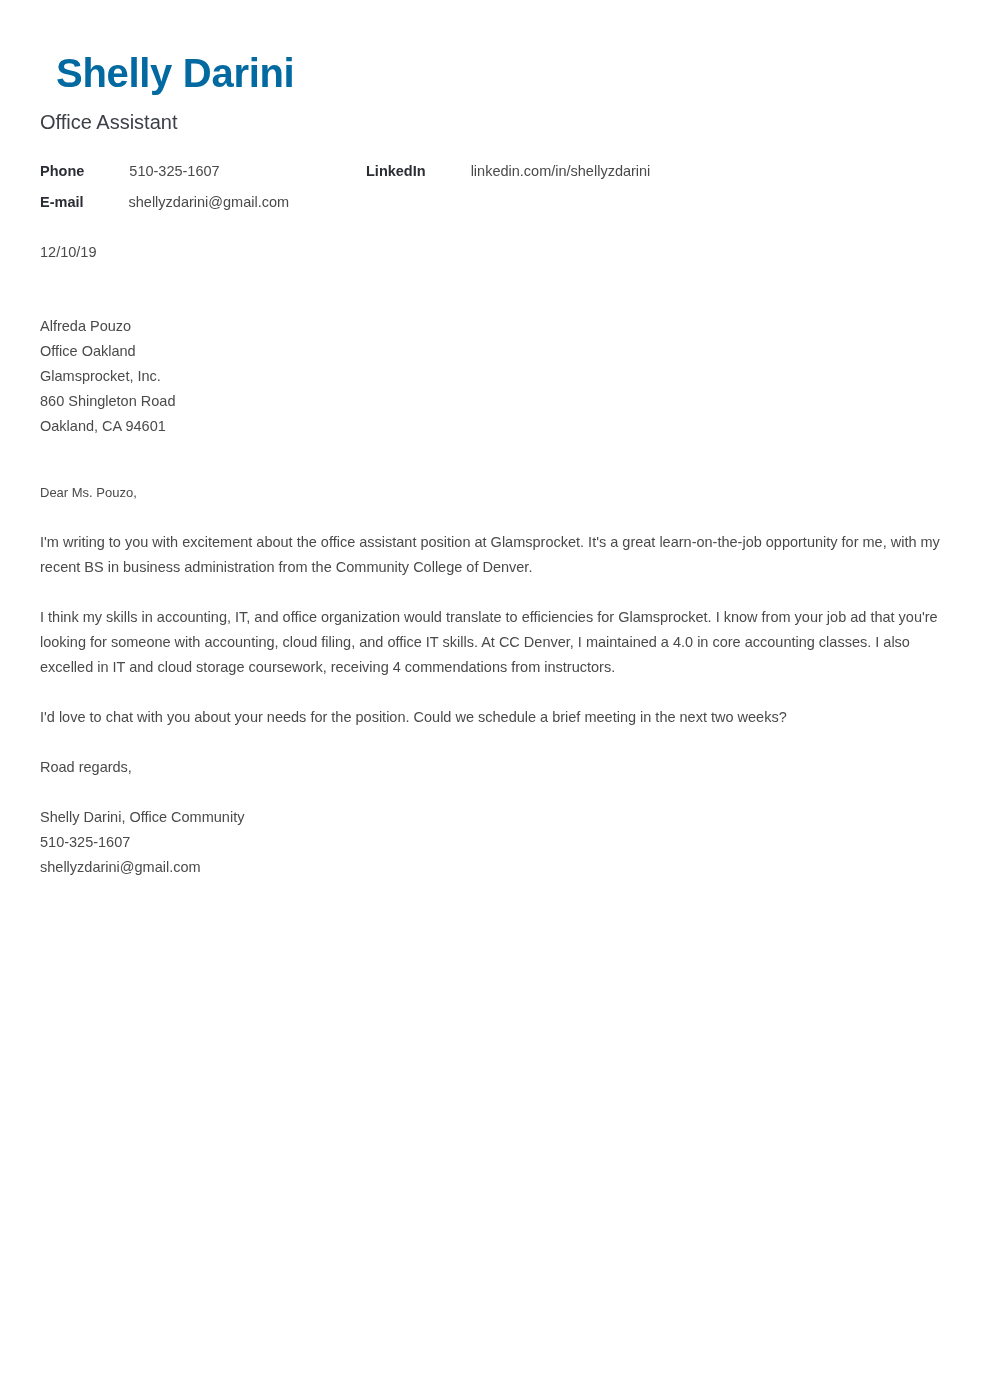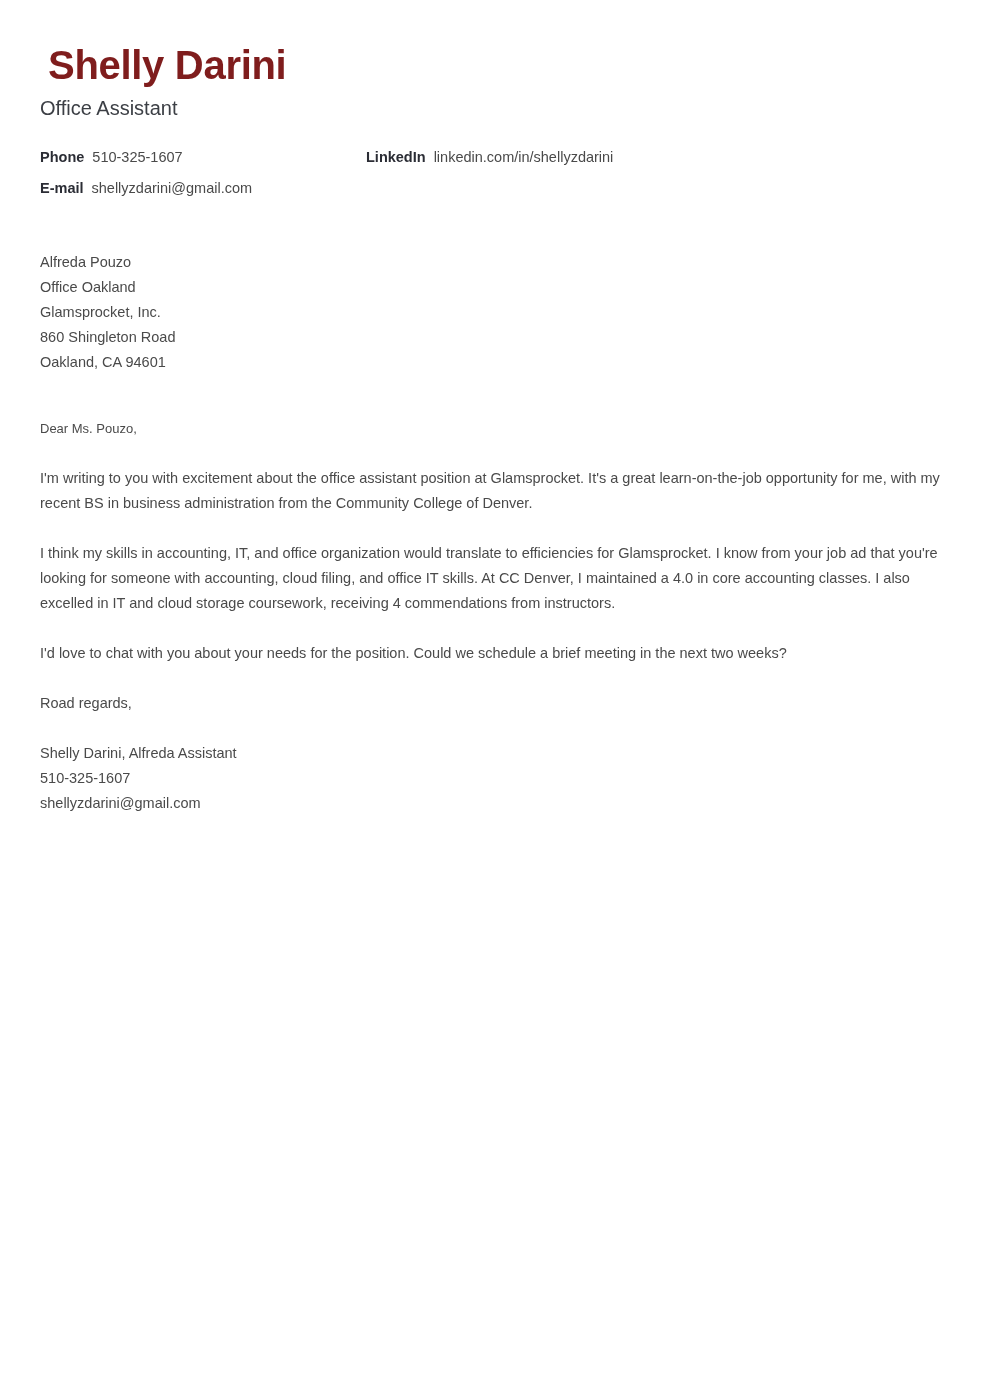--- a/index.html
+++ b/index.html
@@ -24,24 +24,24 @@
     position: relative;
   }
 
   
   .letter-header {
     padding-top: 36px;
   }
   .candidate-name {
     font-size: 40px;
     font-weight: bold;
-    color: #7f1d1d;
+    color: #0369a1;
     letter-spacing: -0.3px;
     line-height: 1.05;
-    margin: 8px;
+    margin: 16px;
   }
   .candidate-title {
     font-size: 20px;
     font-weight: normal;
     color: #3c3f45;
     margin: 10px 0 0 0;
     line-height: 1.2;
   }
 
   
@@ -51,20 +51,21 @@
   .contact-row {
     display: flex;
     align-items: baseline;
     margin-bottom: 12px;
   }
   .contact-cell {
     display: flex;
     align-items: baseline;
     font-size: 14.5px;
     line-height: 1.3;
+    gap: 37px;
   }
   .contact-cell.col-left {
     width: 326px;
     flex: 0 0 326px;
   }
   .contact-label {
     font-weight: bold;
     color: #2b2d35;
     white-space: nowrap;
   }
@@ -152,36 +153,37 @@
 
     <div class="contact-row">
       <div class="contact-cell col-left">
         <span class="contact-label">E-mail</span>
         <span class="contact-value">shellyzdarini@gmail.com</span>
       </div>
     </div>
 
   </div>
 
+  <div class="letter-date">12/10/19</div>
 
   <div class="recipient-block">
     <div class="recipient-line">Alfreda Pouzo</div>
     <div class="recipient-line">Office Oakland</div>
     <div class="recipient-line">Glamsprocket, Inc.</div>
     <div class="recipient-line">860 Shingleton Road</div>
     <div class="recipient-line">Oakland, CA 94601</div>
   </div>
 
   <div class="letter-body">
     <p class="salutation">Dear Ms. Pouzo,</p>
     <p class="body-paragraph">I'm writing to you with excitement about the office assistant position at Glamsprocket. It's a great learn-on-the-job opportunity for me, with my recent BS in business administration from the Community College of Denver.</p>
     <p class="body-paragraph">I think my skills in accounting, IT, and office organization would translate to efficiencies for Glamsprocket. I know from your job ad that you're looking for someone with accounting, cloud filing, and office IT skills. At CC Denver, I maintained a 4.0 in core accounting classes. I also excelled in IT and cloud storage coursework, receiving 4 commendations from instructors.</p>
     <p class="body-paragraph">I'd love to chat with you about your needs for the position. Could we schedule a brief meeting in the next two weeks?</p>
     <p class="signoff">Road regards,</p>
 
     <div class="signature-block">
-      <div class="signature-line">Shelly Darini, Alfreda Assistant</div>
+      <div class="signature-line">Shelly Darini, Office Community</div>
       <div class="signature-line">510-325-1607</div>
       <div class="signature-line">shellyzdarini@gmail.com</div>
     </div>
   </div>
 
 </div>
 
 </body></html>

